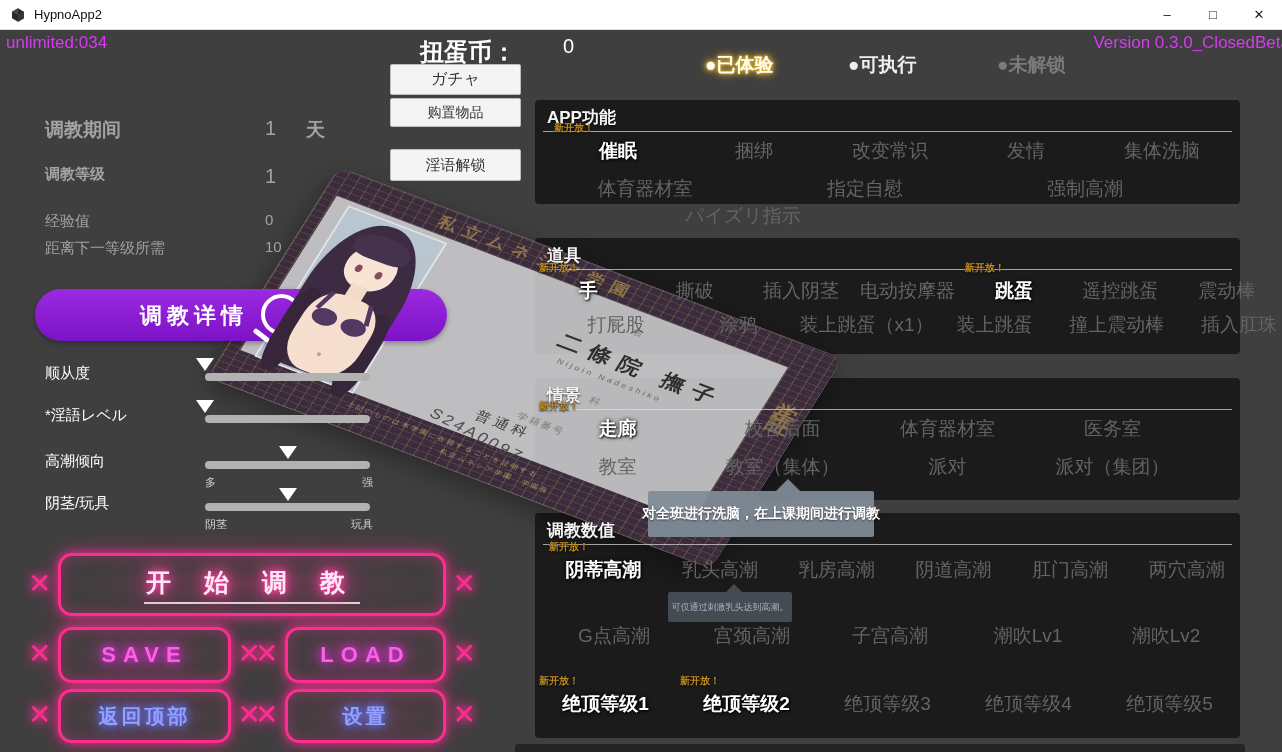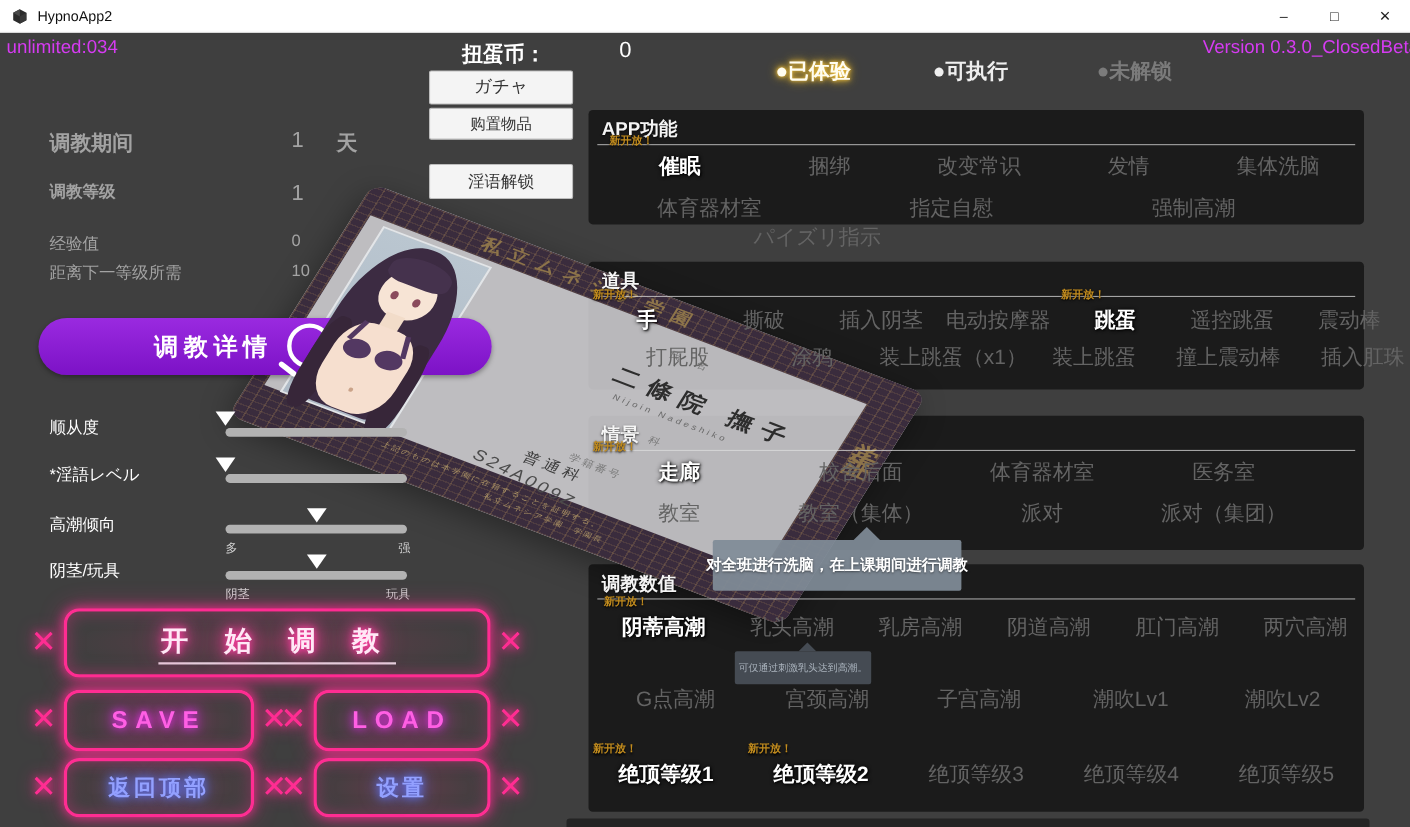--- a/index.html
+++ b/index.html
@@ -13,21 +13,21 @@
   .app-title{margin-left:8px;font-size:13px;color:#111;}
   .win-controls{margin-left:auto;display:flex;height:100%;}
   .win-btn{width:46px;height:100%;display:flex;align-items:center;justify-content:center;
            font-size:13px;color:#222;cursor:default;}
 
   .bg{position:absolute;top:30px;left:0;right:0;bottom:0;background:#3F3F3F;}
 
   
   .unlimited{position:absolute;left:6px;top:33px;font-size:17px;color:#D63BF2;z-index:10;}
   .version{position:absolute;right:-8px;top:33px;font-size:17px;color:#D63BF2;z-index:10;white-space:nowrap;}
-  .coin-label{position:absolute;left:420px;top:36px;font-size:19px;font-weight:700;color:#fff;z-index:10;}
+  .coin-label{position:absolute;left:420px;top:36px;font-size:24px;font-weight:700;color:#fff;z-index:10;}
   .coin-value{position:absolute;left:563px;top:35px;font-size:20px;color:#fff;z-index:10;}
 
   .white-btn{position:absolute;left:390px;width:131px;background:#F4F4F4;border:1px solid #bdbdbd;
              box-sizing:border-box;display:flex;align-items:center;justify-content:center;
              color:#333;z-index:10;border-radius:2px;}
   #btn-gacha{top:64px;height:31px;font-size:16px;}
   #btn-buy{top:98px;height:29px;font-size:14px;}
   #btn-unlock{top:149px;height:32px;font-size:15px;}
 
   
@@ -50,21 +50,21 @@
 
   
   .detail-btn{position:absolute;left:35px;top:289px;width:412px;height:52px;border-radius:26px;
               background:linear-gradient(180deg,#9a2ae0,#7c12c6);z-index:8;box-shadow:0 2px 5px rgba(0,0,0,.35);}
   .detail-label{position:absolute;left:105px;top:12px;font-size:22px;font-weight:700;color:#fff;letter-spacing:5px;}
   .mag{position:absolute;left:226px;top:5px;width:33px;height:33px;border:4px solid #fff;border-radius:50%;}
   .mag::after{content:"";position:absolute;left:-13px;bottom:-7px;width:19px;height:5px;background:#fff;
               border-radius:3px;transform:rotate(38deg);}
 
   
-  #sliders{position:absolute;left:45px;top:378px;width:332px;height:180px;z-index:10;text-align:center;}
+  #sliders{position:absolute;left:45px;top:362px;width:332px;height:180px;z-index:10;text-align:center;}
   .srow{position:absolute;left:0;width:332px;height:40px;}
   .srow-0{top:0;}.srow-1{top:42px;}.srow-2{top:88px;}.srow-3{top:130px;}
   .slabel{position:absolute;left:0;top:2px;font-size:15px;color:#fff;white-space:nowrap;}
   .strack{position:absolute;left:160px;top:11px;width:165px;height:8px;background:#b2b2b2;border-radius:4px;}
   .sthumb{position:absolute;top:-15px;width:0;height:0;border:9px solid transparent;border-top:13px solid #fff;}
   .smin{position:absolute;left:160px;top:25px;font-size:11px;color:#d2d2d2;}
   .smax{position:absolute;right:4px;top:25px;font-size:11px;color:#d2d2d2;}
 
   
   .neon{position:absolute;border:3px solid #ff2d92;border-radius:14px;z-index:10;

